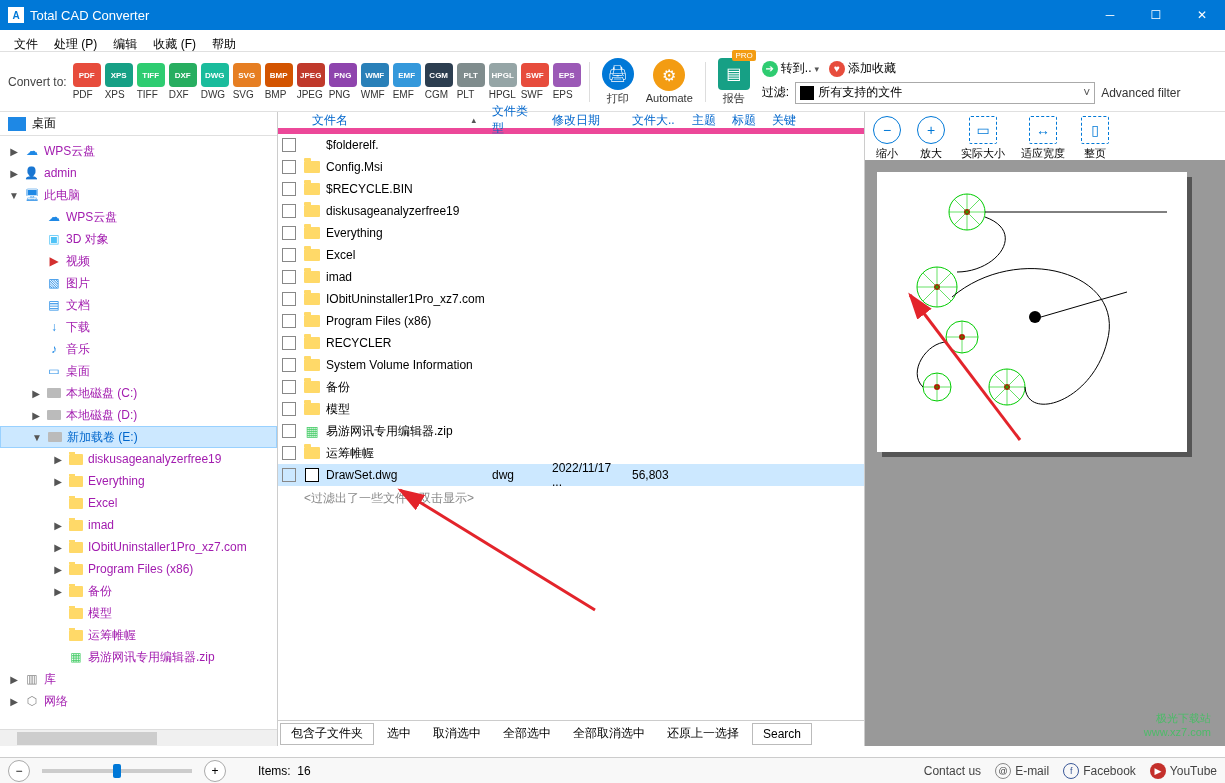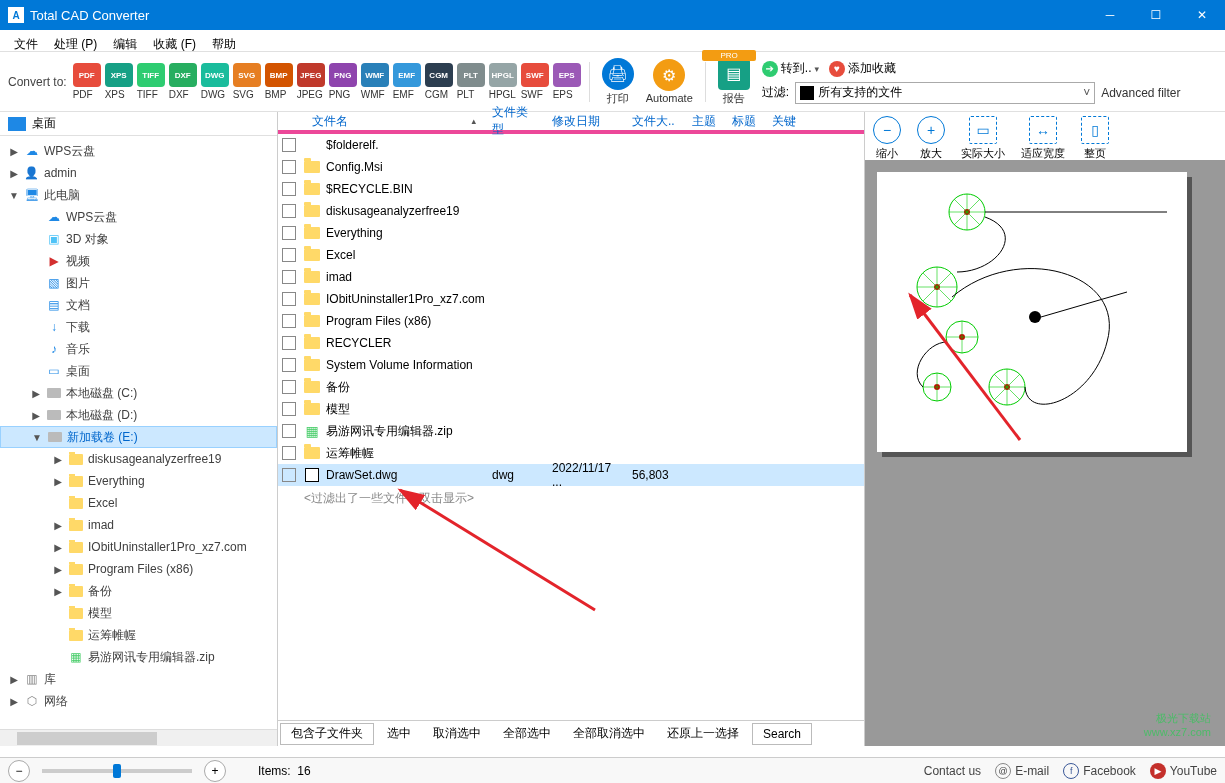--- a/index.html
+++ b/index.html
@@ -41,28 +41,28 @@
 
 
 .tree { width: 278px; border-right: 1px solid #ccc; display: flex; flex-direction: column; }
 .tree .root { height: 24px; background: #fff; display: flex; align-items: center; padding-left: 8px; gap: 6px; border-bottom: 1px solid #e0e0e0; }
 .tree .root .rico { width: 18px; height: 14px; background: #1e88e5; }
 .tree .body { flex: 1; overflow: auto; padding-top: 4px; }
 .tree .node { display: flex; align-items: center; height: 22px; padding-left: 8px; gap: 4px; white-space: nowrap; }
 .tree .node.sel { background: #cce8ff; border: 1px solid #99d1ff; color: #0066cc; }
 .tree .node .tw { width: 12px; color: #555; font-size: 10px; text-align: center; }
 .tree .node .nico { width: 16px; height: 14px; display: flex; align-items: center; justify-content: center; }
-.tree .node .nlbl { color: #404040; }
+.tree .node .nlbl { color: #a21caf; }
 .tree .node.sel .nlbl { color: #0066cc; }
 .tree .hscroll { height: 17px; border-top: 1px solid #ddd; background: #f0f0f0; position: relative; }
 .tree .hscroll .thumb { position: absolute; left: 17px; top: 2px; width: 140px; height: 13px; background: #cdcdcd; }
 
 
 .filelist { flex: 1; display: flex; flex-direction: column; border-right: 1px solid #ccc; min-width: 0; }
-.filelist .hdr { height: 22px; display: flex; align-items: center; border-bottom: 4px solid #ec4899; padding-left: 4px; }
+.filelist .hdr { height: 22px; display: flex; align-items: center; border-bottom: 6px solid #ec4899; padding-left: 4px; }
 .filelist .hdr .hcell { color: #0066cc; padding: 0 8px; }
 .filelist .hdr .hname { width: 180px; display: flex; align-items: center; justify-content: space-between; }
 .filelist .hdr .htype { width: 60px; }
 .filelist .hdr .hdate { width: 80px; }
 .filelist .hdr .hsize { width: 60px; }
 .filelist .hdr .htopic { width: 40px; }
 .filelist .hdr .htitle { width: 40px; }
 .filelist .rows { flex: 1; overflow: auto; }
 .filelist .row { height: 22px; display: flex; align-items: center; padding-left: 4px; }
 .filelist .row.sel { background: #cce8ff; }
@@ -213,21 +213,21 @@
     <div class="bico" style="background:#0078d7;color:#fff">🖨</div>
     <div class="blbl">打印</div>
   </div>
   <div class="bigbtn">
     <div class="bico" style="background:#f39c12;color:#fff">⚙</div>
     <div class="blbl">Automate</div>
   </div>
   <div class="sep"></div>
   <div class="bigbtn">
     <div style="position:relative">
-      <div style="position:absolute;top:-8px;right:-6px;background:#f39c12;color:#fff;font-size:8px;padding:1px 18px;border-radius:2px">PRO</div>
+      <div style="position:absolute;top:-8px;right:-6px;background:#f39c12;color:#fff;font-size:8px;padding:1px 3px;border-radius:2px">PRO</div>
       <div class="bico" style="background:#16a085;color:#fff;border-radius:4px">▤</div>
     </div>
     <div class="blbl">报告</div>
   </div>
   <div class="rightsec">
     <div class="linkbar">
       <div class="lk">
         <div class="lkico" style="background:#2ecc71">➔</div>
         <span>转到..</span>
           <span style="color:#555;font-size:9px">▾</span>

